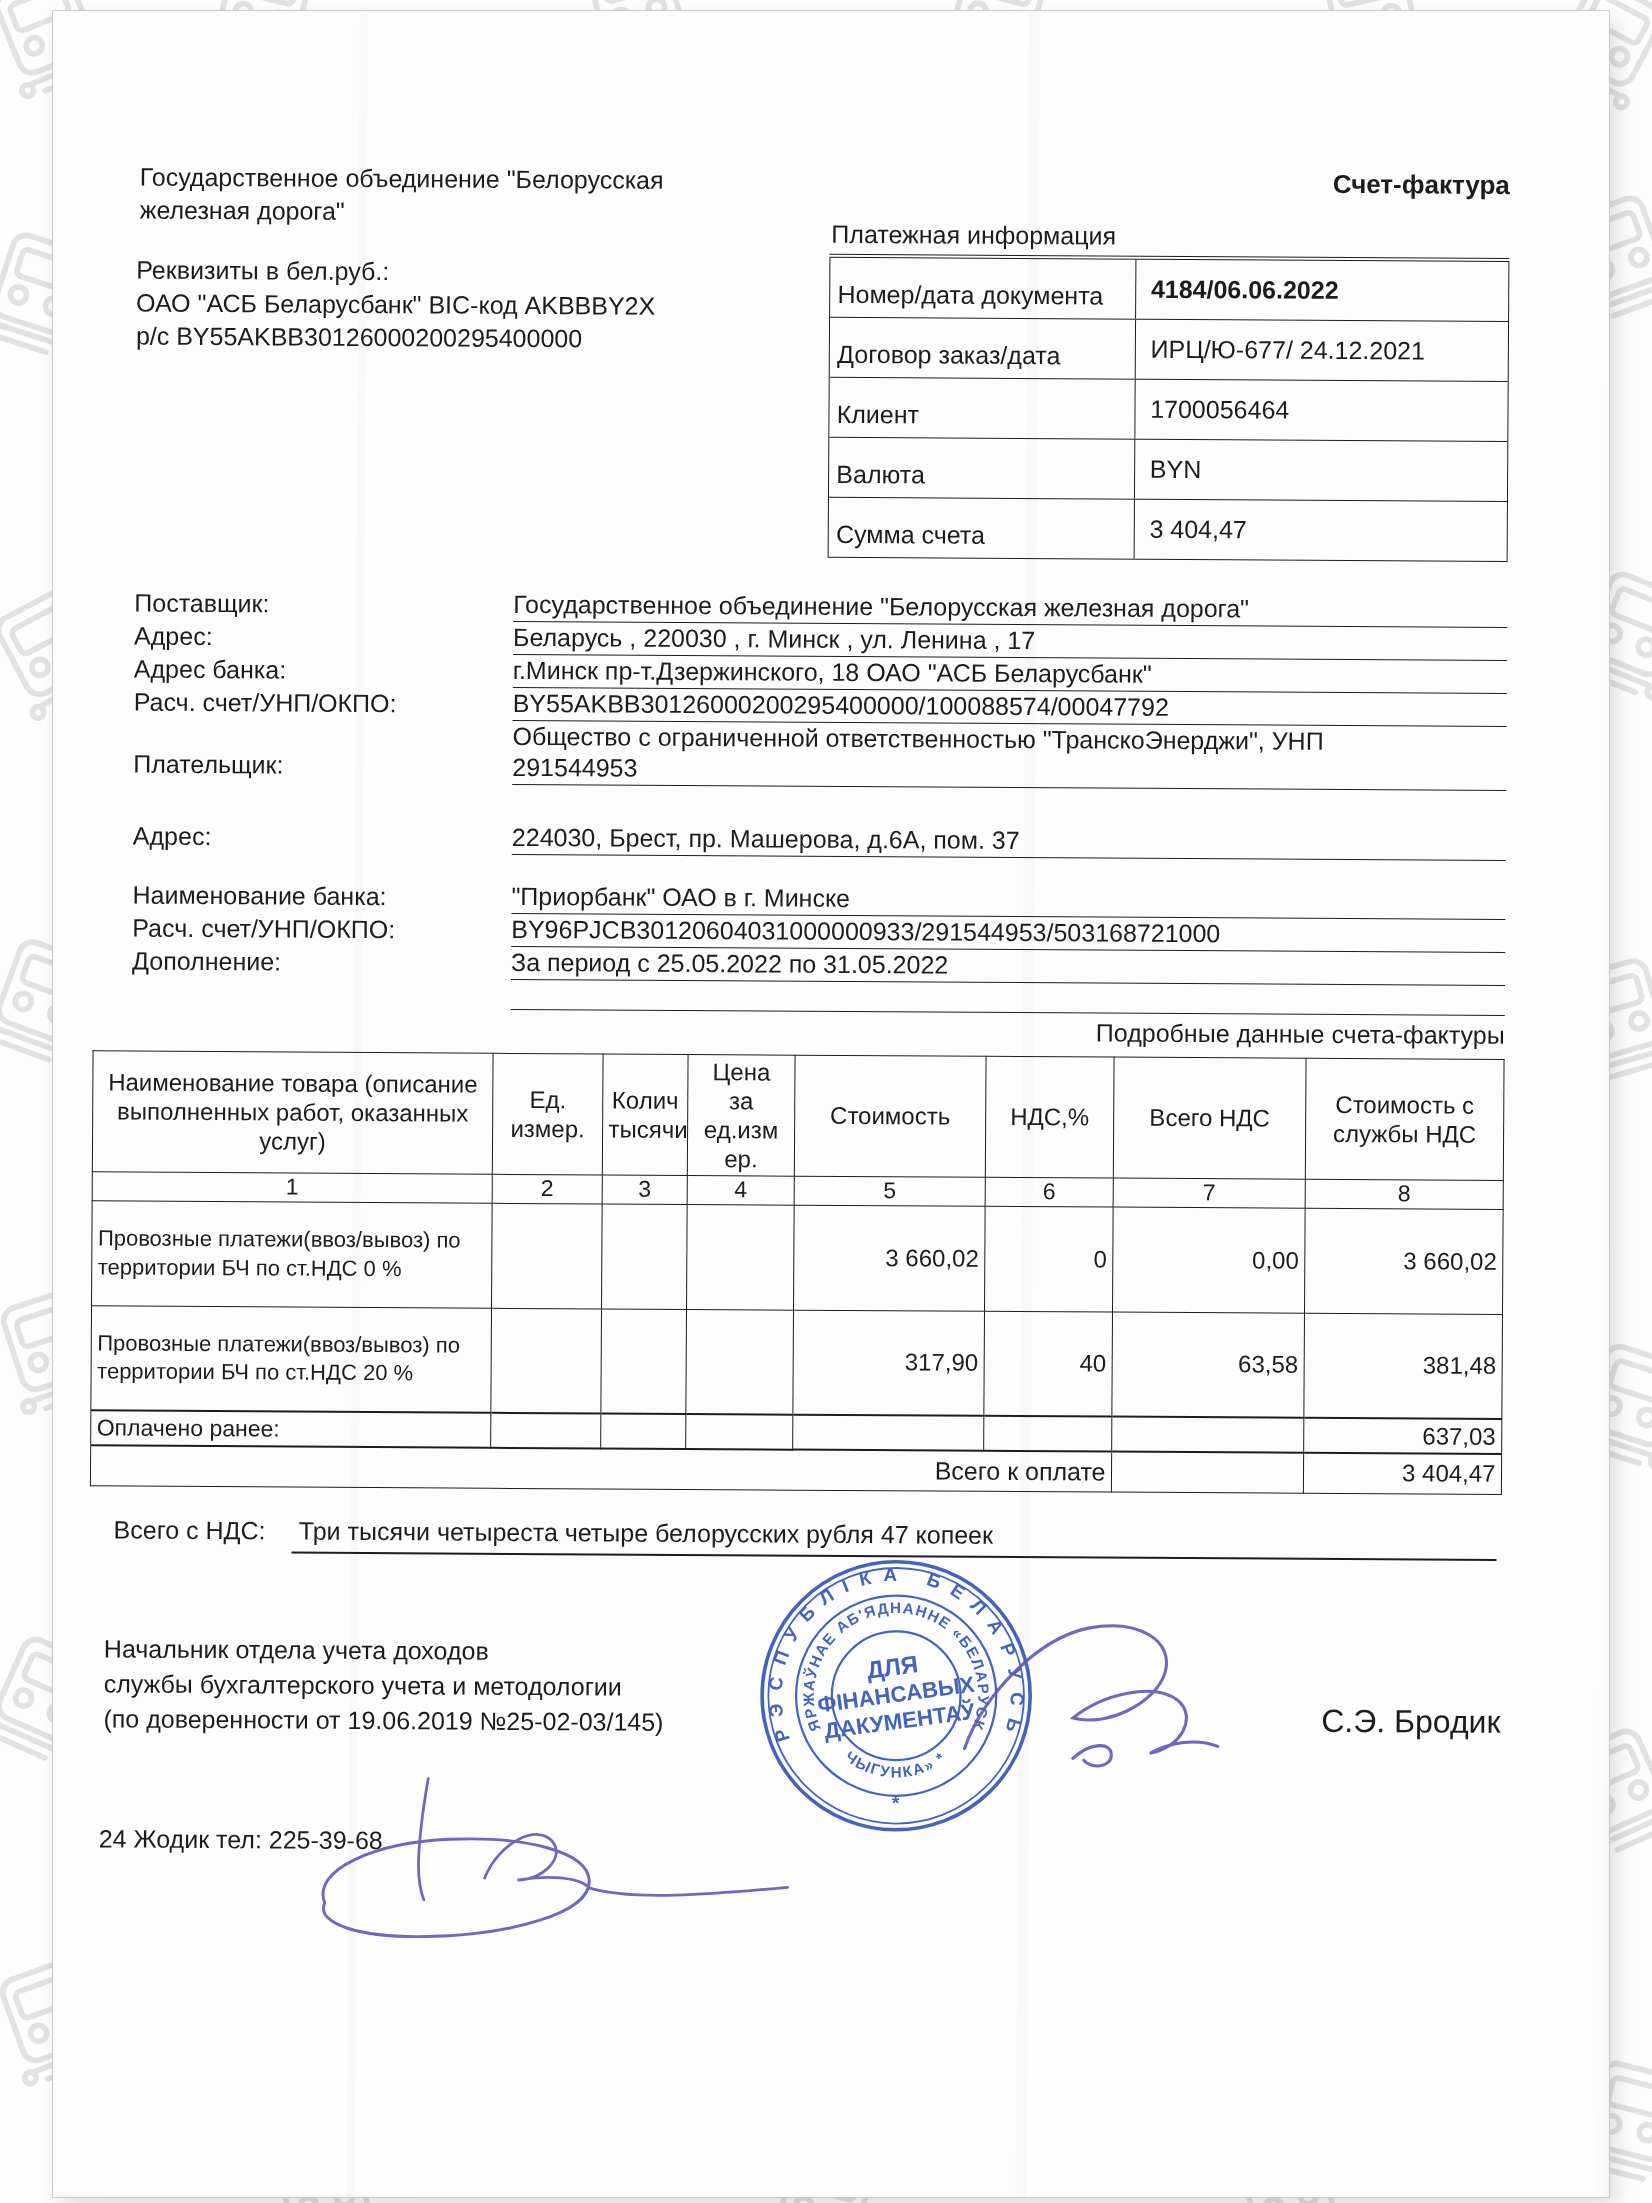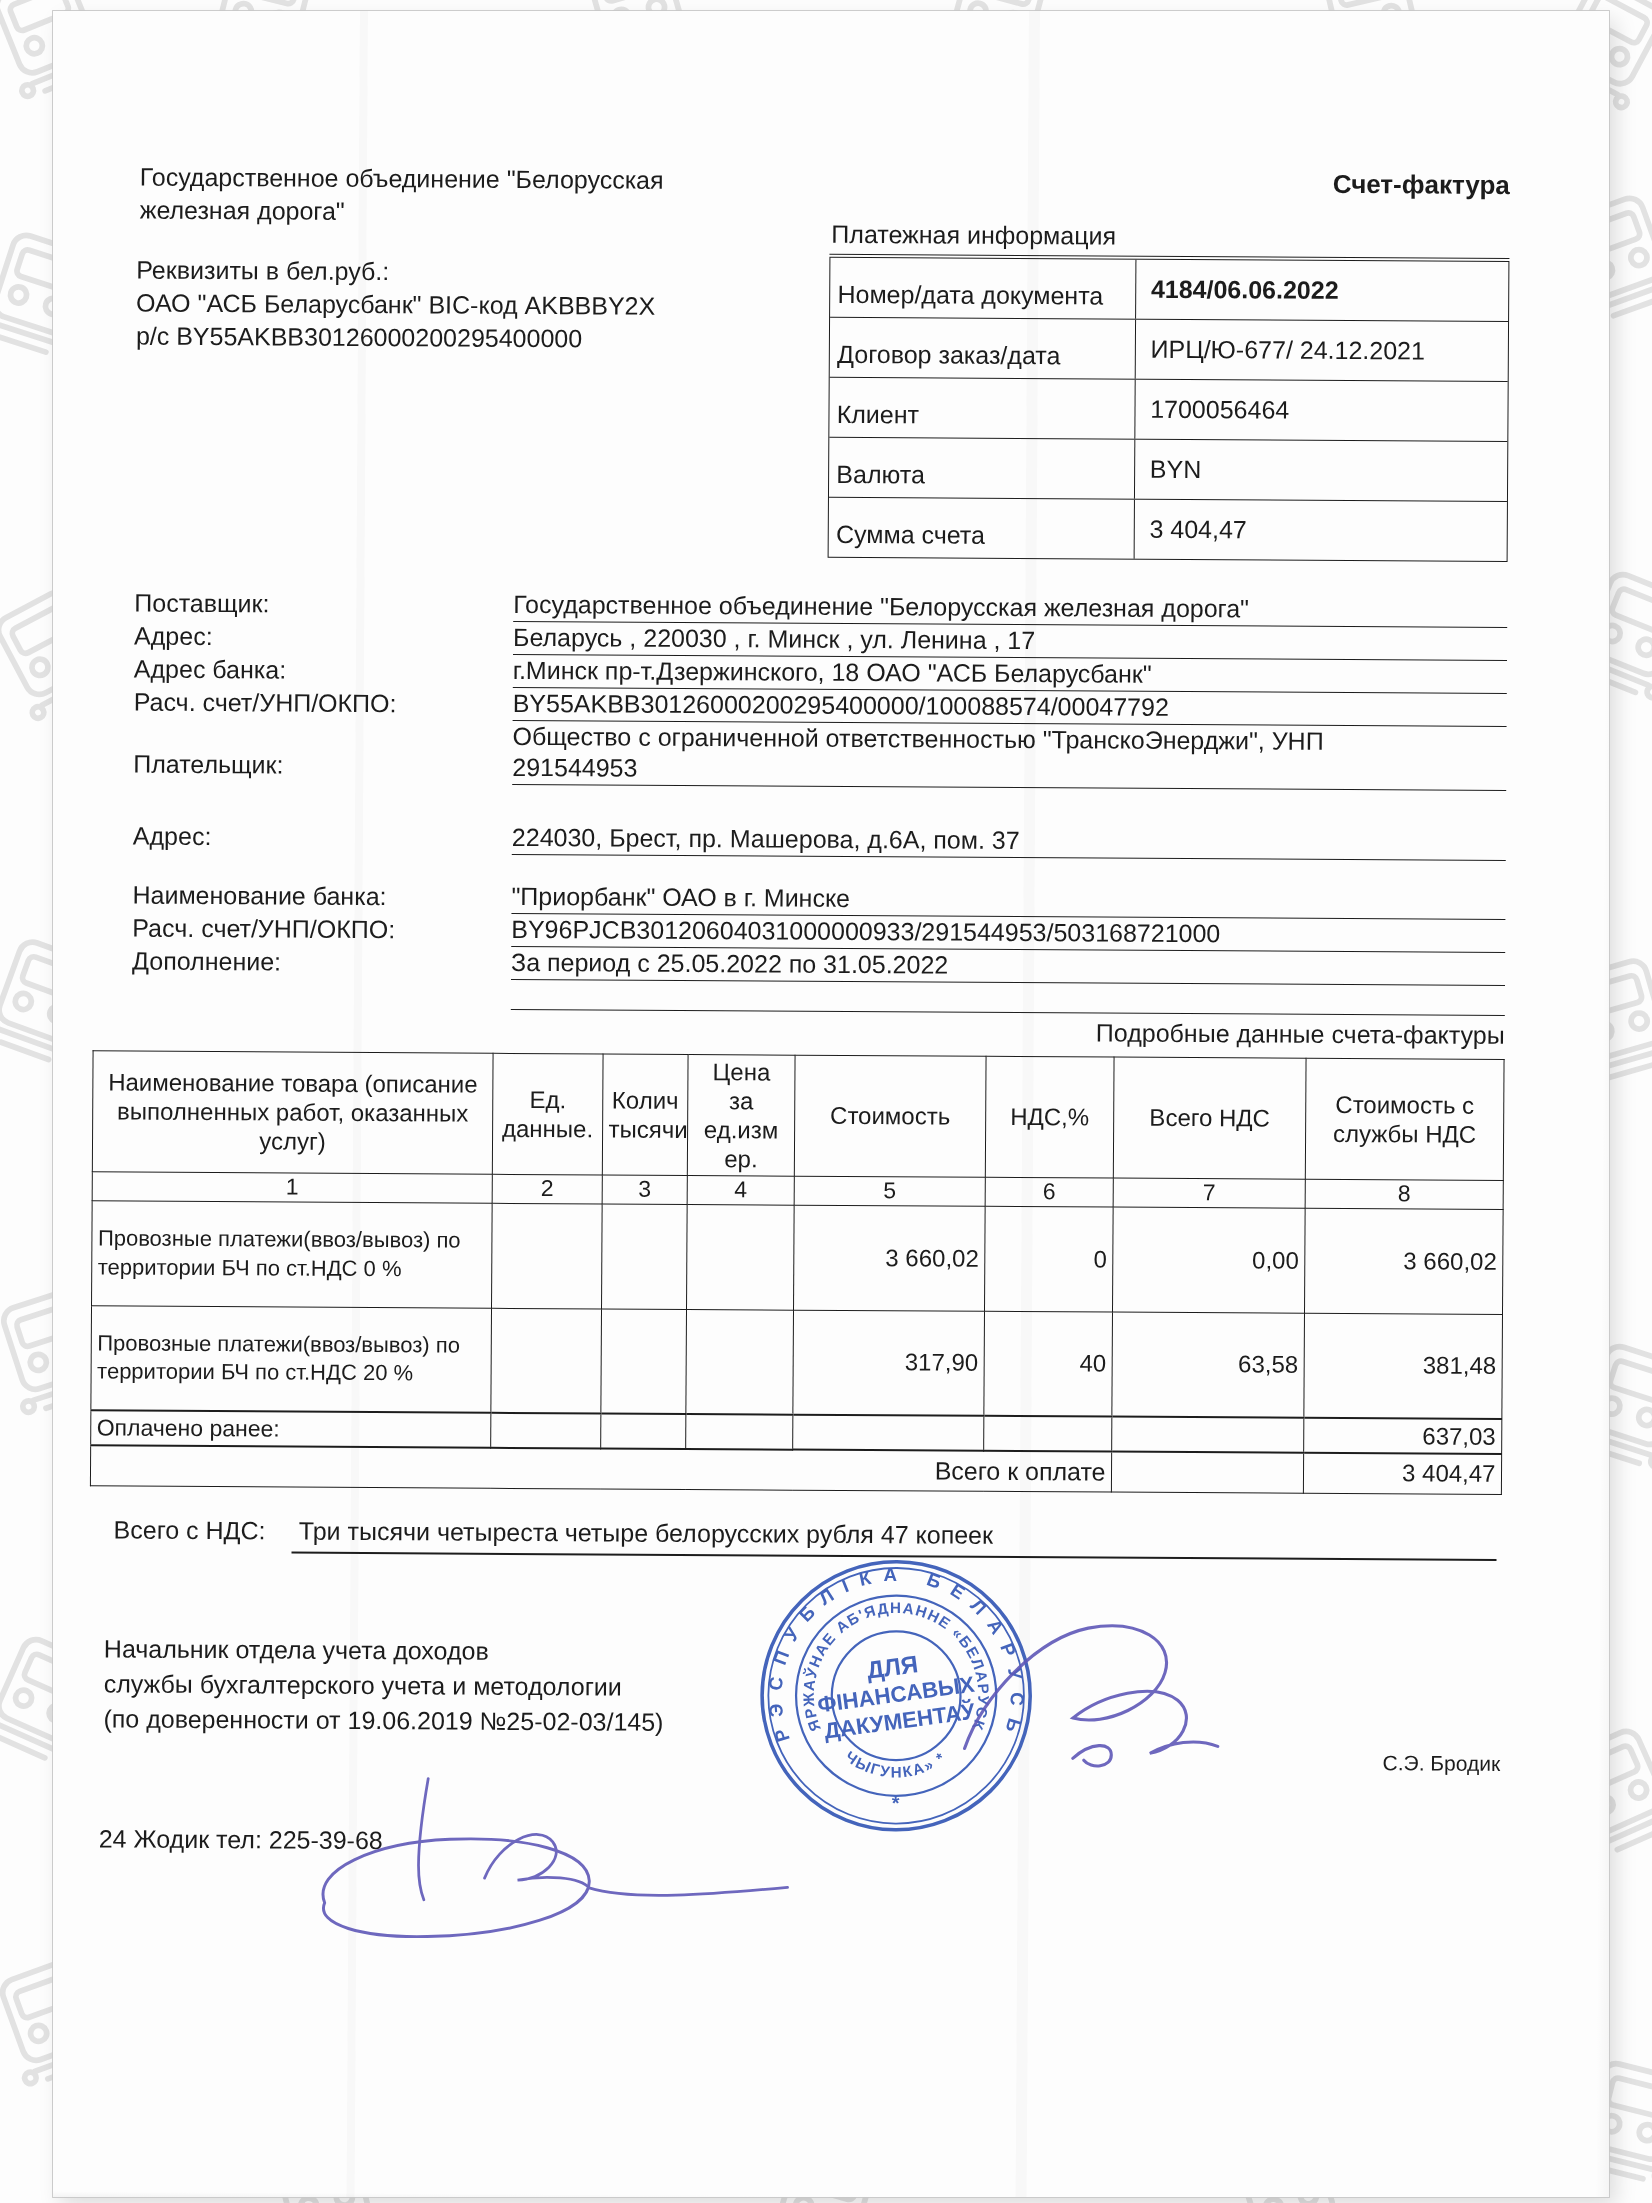--- a/index.html
+++ b/index.html
@@ -66,21 +66,21 @@
   tr.total td{border-top:2.8px solid #1d1d1d;}
   td.total-label{text-align:right;padding-right:9.2px;vertical-align:middle;font-size:25px;}
 
   
   .totals-line{left:123px;top:1517px;width:1383px;display:flex;font-size:25px;}
   .totals-label{flex-shrink:0;padding-right:26px;}
   .totals-words{flex:1;border-bottom:2.8px solid #1d1d1d;padding:0 3.7px 5.5px 7.3px;}
 
   
   .sig-block{left:114px;top:1633px;font-size:25px;line-height:35px;}
-  .signer{right:142px;top:1697px;font-size:21px;margin-top:48px;}
+  .signer{right:142px;top:1697px;font-size:32px;}
   .footer-contact{left:110px;top:1826px;font-size:25px;}
 
   .stamp-wrap{left:768px;top:1554px;width:277px;height:277px;opacity:0.88;}
   .sig-svg{position:absolute;opacity:0.9;}
 </style>
 </head>
 <body>
 
 <div class="canvas">
 
@@ -213,21 +213,21 @@
             <col style="width:85px">
             <col style="width:107px">
           <col style="width:191px">
             <col style="width:128px">
             <col style="width:192px">
             <col style="width:198px">
         </colgroup>
         <tbody>
             <tr class="hdr">
           <th>Наименование товара (описание выполненных работ, оказанных услуг)</th>
-          <th>Ед. данные.</th>
+          <th>Ед. измер.</th>
           <th>Колич тысячи</th>
           <th style="padding:1.8px 14.7px;">Цена за ед.изм ер.</th>
           <th>Стоимость</th>
           <th>НДС,%</th>
           <th>Всего НДС</th>
           <th>Стоимость с службы НДС</th>
         </tr>
         <tr class="nums">
           <td>1</td>
           <td>2</td>

